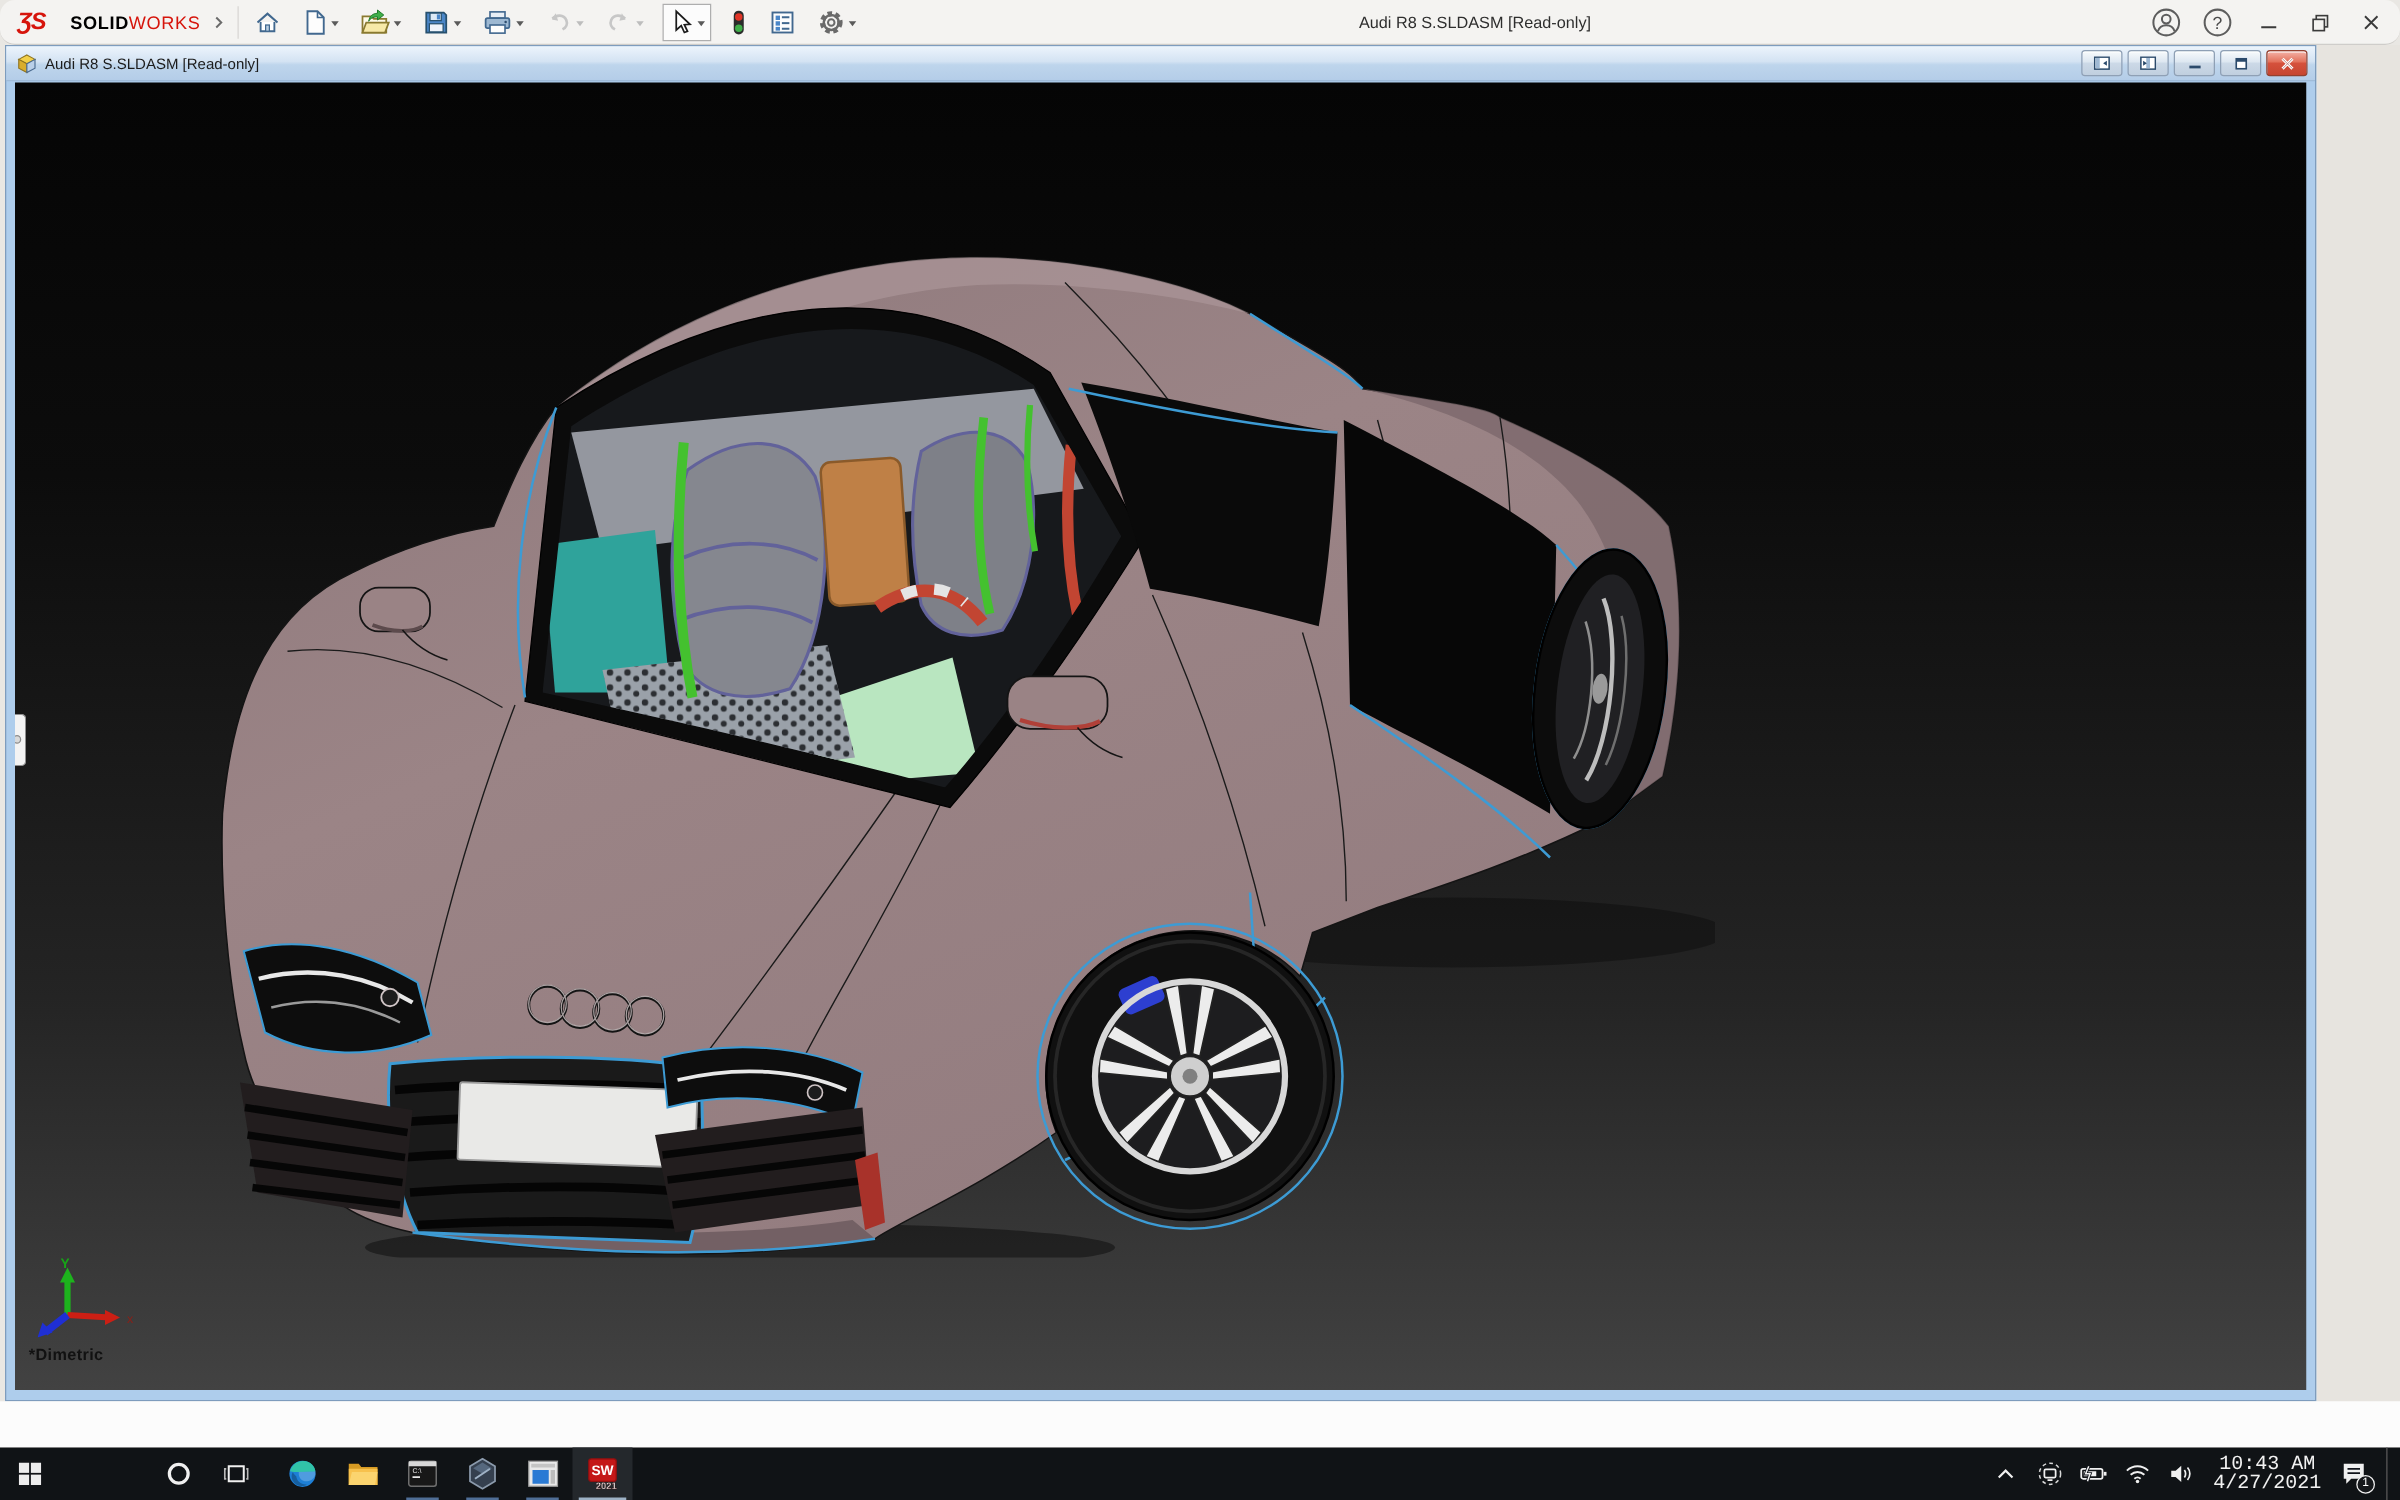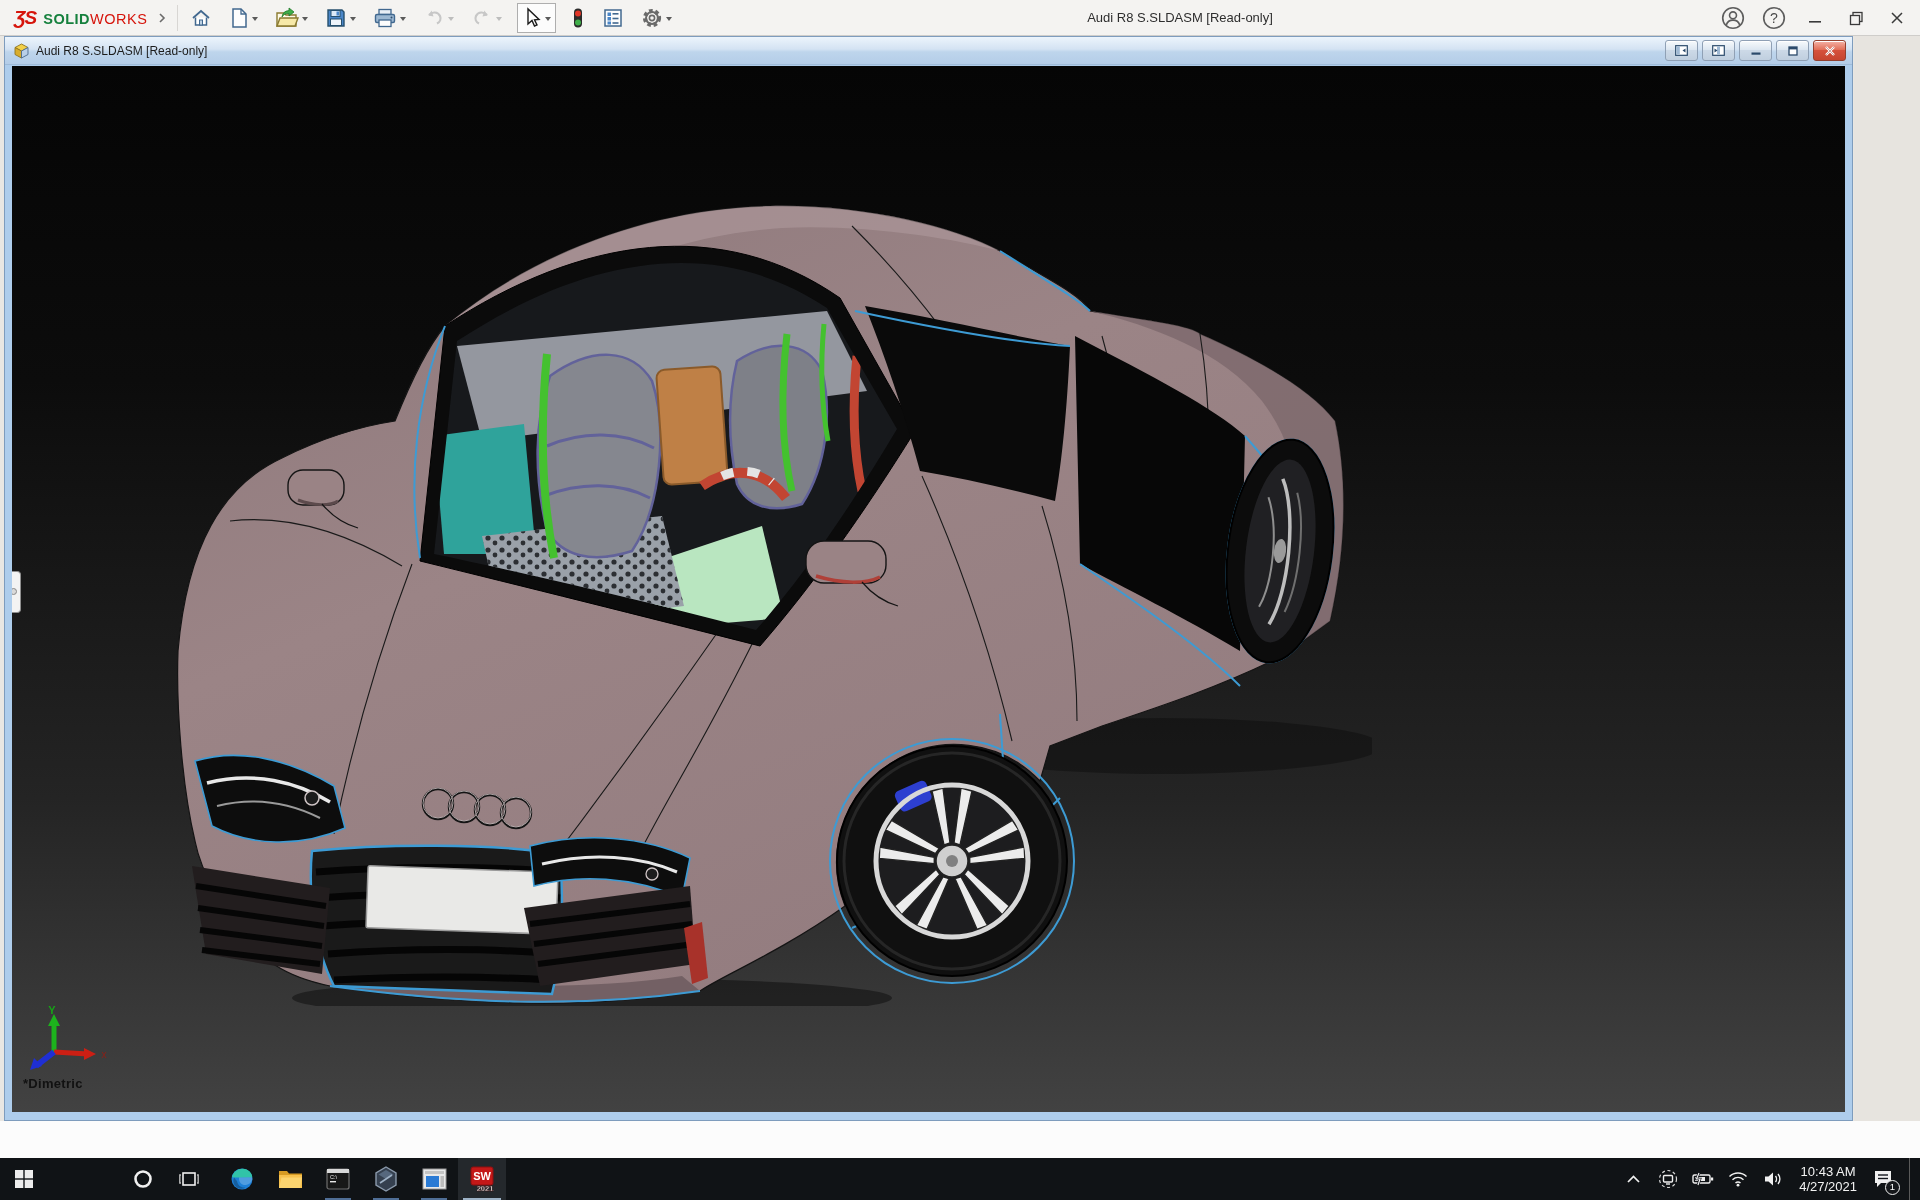--- a/index.html
+++ b/index.html
@@ -3,24 +3,24 @@
 <meta charset="utf-8">
 <style>
   * { margin:0; padding:0; box-sizing:border-box; }
   html,body { width:1920px; height:1200px; overflow:hidden;
     font-family:"Liberation Sans","DejaVu Sans",sans-serif; }
   .abs { position:absolute; }
   #stage { position:relative; width:1920px; height:1200px; background:#e9e7e3; }
 
   
   #appbar { left:0; top:0; width:1920px; height:36px; background:#f4f3f1;
-    border-bottom:1px solid #cfcdca; display:flex; align-items:center; }
+    border-bottom:1px solid #cfcdca; display:flex; align-items:center;border-radius:12px; }
   #logo { display:flex; align-items:baseline; padding-left:14px; cursor:pointer; }
   #logo .glyph { font-style:italic; font-weight:bold; font-size:19px; color:#d6140b; letter-spacing:-1px; }
-  #logo .solid { font-weight:bold; font-size:14.5px; color:#15803d; margin-left:7px; letter-spacing:.5px; }
+  #logo .solid { font-weight:bold; font-size:14.5px; color:#000000; margin-left:20px; letter-spacing:.5px; }
   #logo .works { font-weight:normal; font-size:14.5px; color:#d6140b; letter-spacing:.5px; }
   .expander { width:14px; height:14px; margin-left:8px; }
   .vsep { width:1px; height:26px; background:#d8d6d3; margin:0 10px 0 8px; }
   .tb { display:flex; align-items:center; height:36px; gap:13px; }
   .tb-btn { display:flex; align-items:center; gap:3px; height:30px; padding:0 2px; cursor:pointer; border-radius:2px; }
   .caret { width:0; height:0; border-left:3.5px solid transparent; border-right:3.5px solid transparent; border-top:4px solid #5a5a5a; margin-top:2px; }
   .caret.dis { border-top-color:#bdbdbd; }
   .sel-box { display:flex; align-items:center; gap:3px; border:1px solid #aeaeae; background:#fcfcfc; height:30px; padding:0 4px; }
   #app-title { left:1180px; top:10px; transform:translateX(-50%); font-size:13px; color:#2e2e2e; white-space:nowrap; }
   #appbar-right { position:absolute; right:10px; top:0; height:36px; display:flex; align-items:center; gap:15px; }
@@ -58,21 +58,21 @@
   #search-box { width:272px; height:42px; background:#f3f2f1; border:1px solid #b9b7b5; display:flex; align-items:center; gap:10px; padding-left:12px; cursor:text; }
   #search-box input { border:none; outline:none; background:transparent; font-size:15px; color:#3c3c3c; width:210px;
     font-family:"Liberation Sans","DejaVu Sans",sans-serif; }
   #search-box input::placeholder { color:#5f5e5c; opacity:1; }
   .app-btn { width:48px; height:42px; display:flex; align-items:center; justify-content:center; position:relative; cursor:pointer; }
   .app-btn.focused { background:#24282c; }
   .indicator { position:absolute; bottom:0; left:11px; right:11px; height:2.5px; background:#4f6e96; }
   .indicator.lit { left:5px; right:5px; background:#9db2c6; }
   #tray { position:absolute; right:6px; top:0; height:42px; display:flex; align-items:center; gap:9px; }
   .tray-ico { width:26px; height:42px; display:flex; align-items:center; justify-content:center; cursor:pointer; }
-  #clock { text-align:center; color:#f2f2f2; font-size:13px; line-height:15px; padding:0 4px; cursor:default; white-space:nowrap; }
+  #clock { text-align:center; color:#f2f2f2; font-size:16px; line-height:15px; padding:0 4px; cursor:default; white-space:nowrap;font-family:Liberation Mono, monospace; }
   #action-center { position:relative; }
   #ac-badge { position:absolute; right:-4px; bottom:5px; min-width:15px; height:15px; border-radius:8px;
     background:#16181b; border:1.5px solid #f2f2f2; color:#fff; font-size:9.5px; line-height:12px; text-align:center; padding:0 2px; }
   #show-desktop { width:5px; height:42px; border-left:1px solid #5a5a5a; cursor:pointer; margin-left:4px; }
 
   svg { display:block; }
   text { font-family:"Liberation Sans","DejaVu Sans",sans-serif; }
 </style>
 </head>
 <body>

